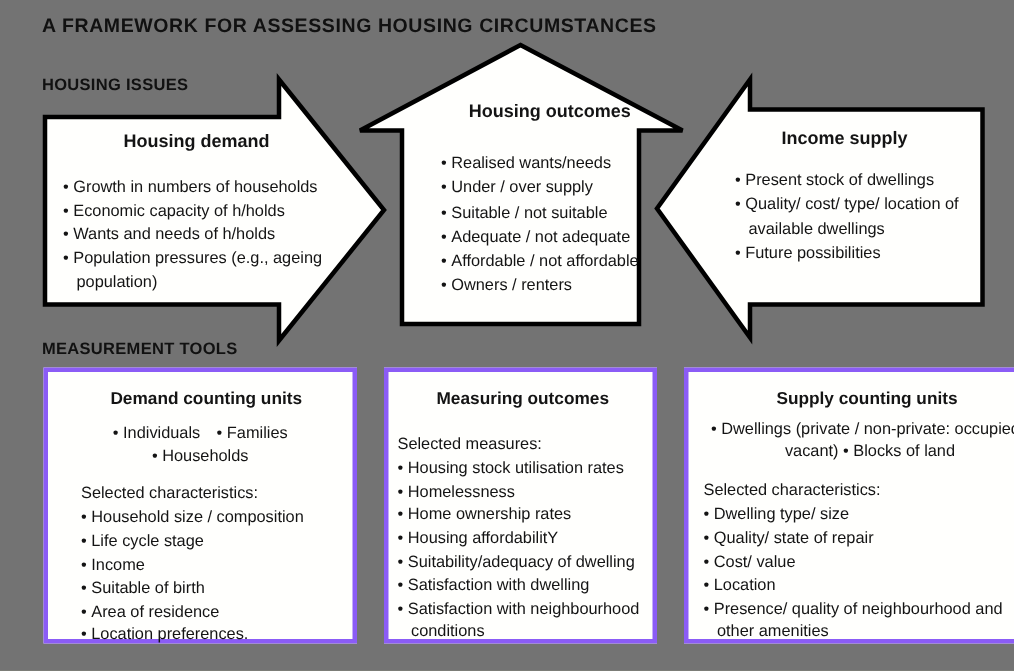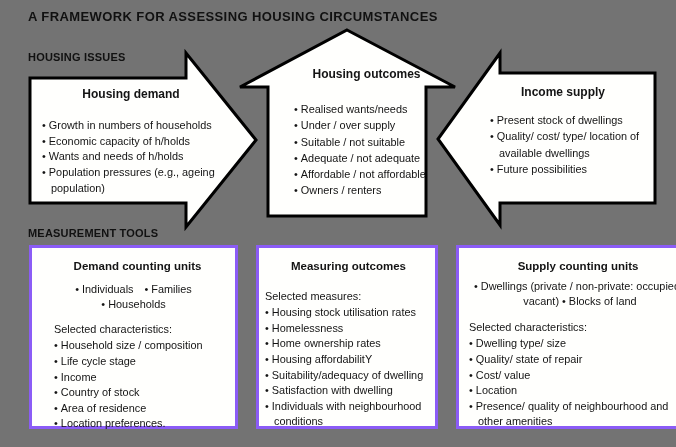--- a/index.html
+++ b/index.html
@@ -155,37 +155,37 @@
 
   <div class="tool-box" id="demand-units-box">
     <h3>Demand counting units</h3>
     <div class="units-line">• Individuals • Families</div>
     <div class="units-line">• Households</div>
     <div class="selected-label">Selected characteristics:</div>
     <ul class="bullets">
       <li>Household size / composition</li>
       <li>Life cycle stage</li>
       <li>Income</li>
-      <li>Country of stock</li>
+      <li>Suitable of birth</li>
       <li>Area of residence</li>
       <li>Location preferences.</li>
     </ul>
   </div>
 
   <div class="tool-box" id="measuring-outcomes-box">
     <h3>Measuring outcomes</h3>
     <div class="selected-label">Selected measures:</div>
     <ul class="bullets">
       <li>Housing stock utilisation rates</li>
       <li>Homelessness</li>
       <li>Home ownership rates</li>
       <li>Housing affordabilitY</li>
       <li>Suitability/adequacy of dwelling</li>
       <li>Satisfaction with dwelling</li>
-      <li>Individuals with neighbourhood conditions</li>
+      <li>Satisfaction with neighbourhood conditions</li>
     </ul>
   </div>
 
   <div class="tool-box" id="supply-units-box">
     <h3>Supply counting units</h3>
     <div class="units-para">• Dwellings (private / non-private: occupied / vacant) • Blocks of land</div>
     <div class="selected-label">Selected characteristics:</div>
     <ul class="bullets">
       <li>Dwelling type/ size</li>
       <li>Quality/ state of repair</li>

